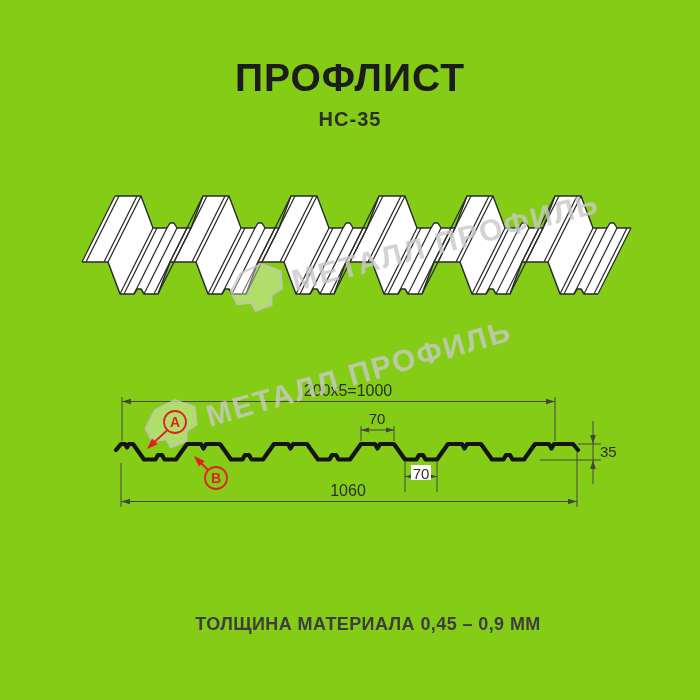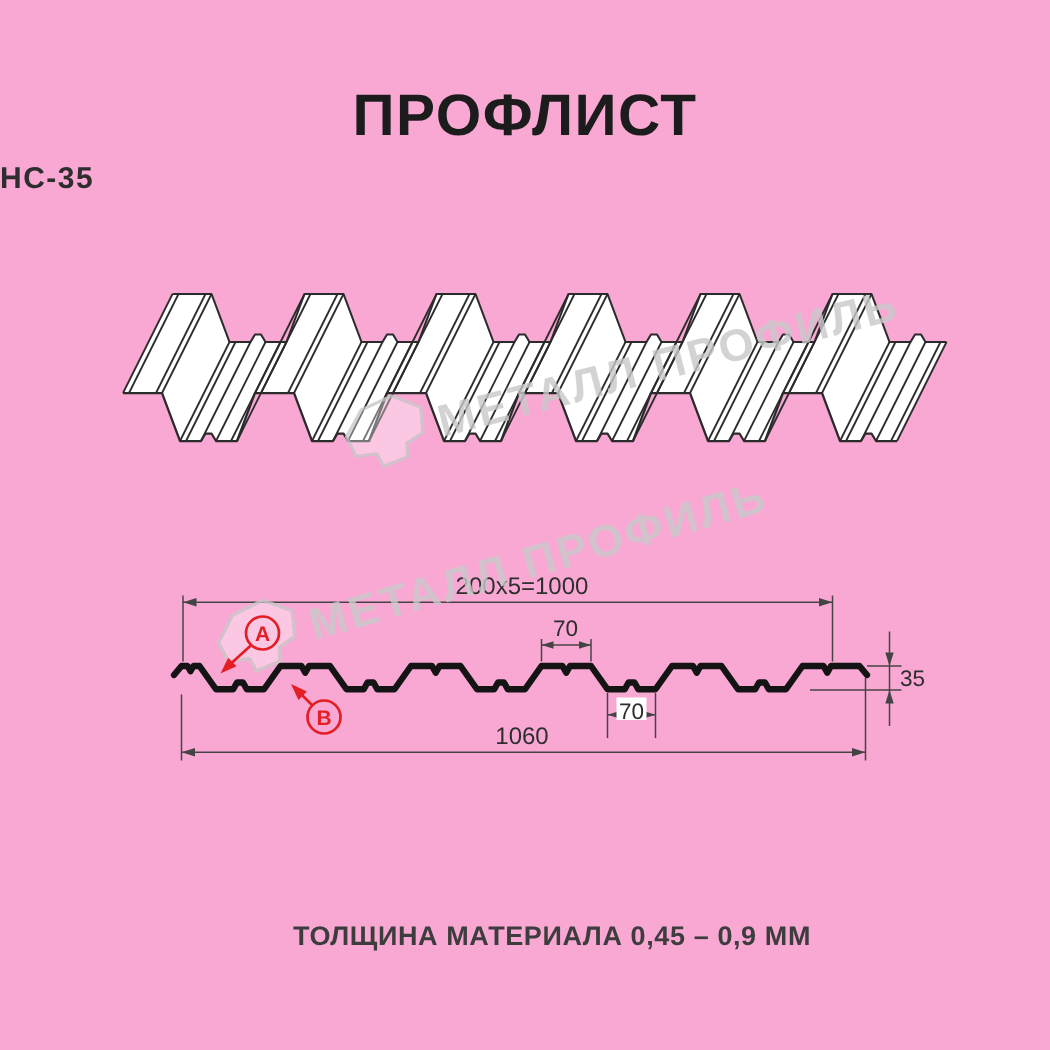--- a/index.html
+++ b/index.html
@@ -1,20 +1,20 @@
 <!DOCTYPE html>
 <html><head>
 <meta charset="utf-8">
 <style>
   html,body{margin:0;padding:0;background:#fff;}
-  .page{position:relative;width:700px;height:700px;background:#f9a8d4;overflow:hidden;
+  .page{position:relative;width:700px;height:700px;background:#84cc16;overflow:hidden;
         font-family:"Liberation Sans",sans-serif;}
   .title{position:absolute;top:56px;left:0;width:700px;text-align:center;
          font-size:39px;font-weight:800;letter-spacing:1px;color:#1c1c1c;}
-  .subtitle{position:absolute;top:108px;left:0;width:700px;text-align:left;
+  .subtitle{position:absolute;top:108px;left:0;width:700px;text-align:center;
          font-size:20px;font-weight:700;letter-spacing:1px;color:#2e2e2e;}
   .footer{position:absolute;top:614px;left:18px;width:700px;text-align:center;
          font-size:18px;font-weight:600;letter-spacing:.4px;color:#3d3d3d;}
   svg{position:absolute;top:0;left:0;}
   .thin{stroke:#444;stroke-width:1;fill:none;}
   .arr{fill:#444;stroke:none;}
   .dim{font-family:"Liberation Sans",sans-serif;font-size:15px;fill:#2e2e2e;}
   .dimb{font-family:"Liberation Sans",sans-serif;font-size:16px;fill:#2e2e2e;}
   .wm text{font-family:"Liberation Sans",sans-serif;font-size:30px;font-weight:700;
        fill:#c9c9c9;letter-spacing:2px;}

